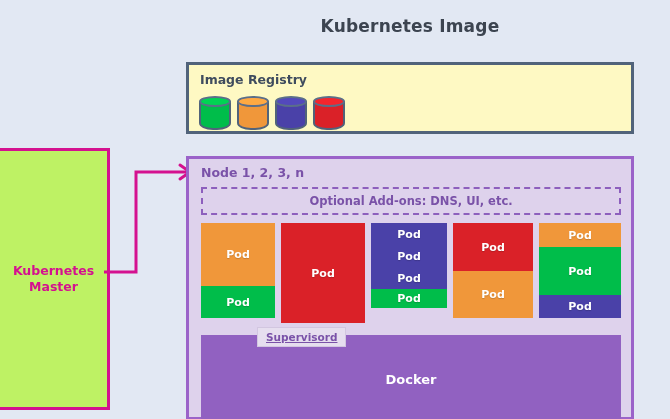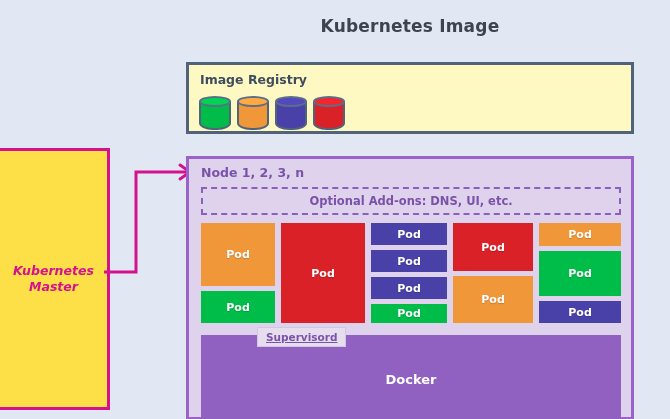--- a/index.html
+++ b/index.html
@@ -34,25 +34,24 @@
     letter-spacing: 0.2px;
   }
 
   
   #master-box {
     position: absolute;
     left: 0px;
     top: 148px;
     width: 110px;
     height: 262px;
-    background: #fde047;
+    background: #bef264;
     border: 3px solid #d4118f;
     border-left: none;
     box-sizing: border-box;
-    font-style: italic;
   }
   #master-label {
     position: absolute;
     left: 0;
     top: 50%;
     width: 100%;
     transform: translateY(-50%);
     text-align: center;
     font-size: 12.5px;
     font-weight: bold;
@@ -169,21 +168,20 @@
     left: 12px;
     top: 64px;
     width: 420px;
     height: 100px;
     display: flex;
     gap: 6px;
   }
   .pod-col {
     display: flex;
     flex-direction: column;
-    gap: 5px;
     height: 100%;
   }
   .pod {
     box-sizing: border-box;
     display: flex;
     align-items: center;
     justify-content: center;
     color: #ffffff;
     font-size: 11px;
     font-weight: bold;

